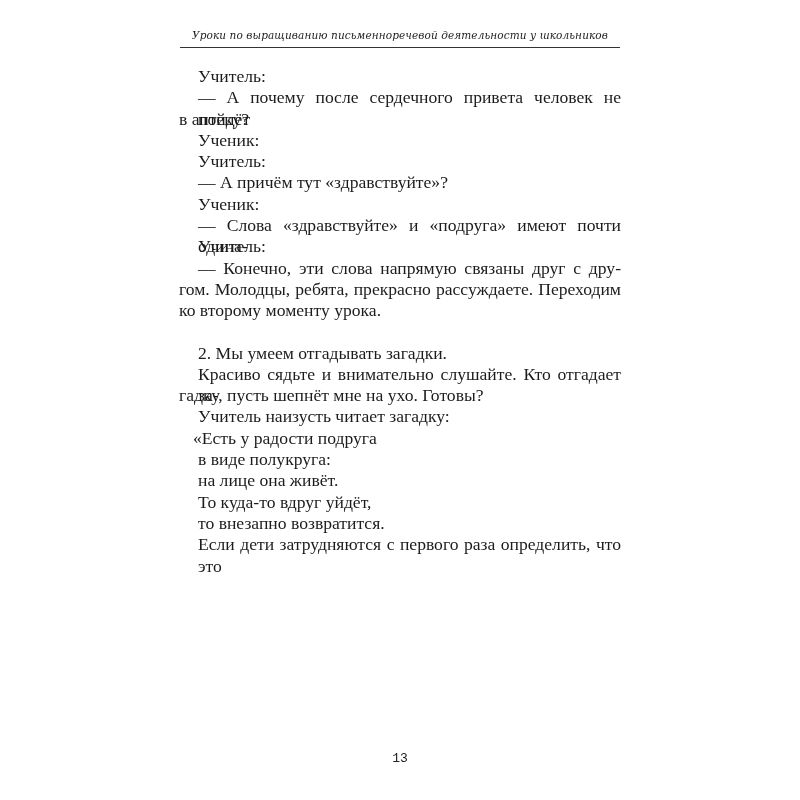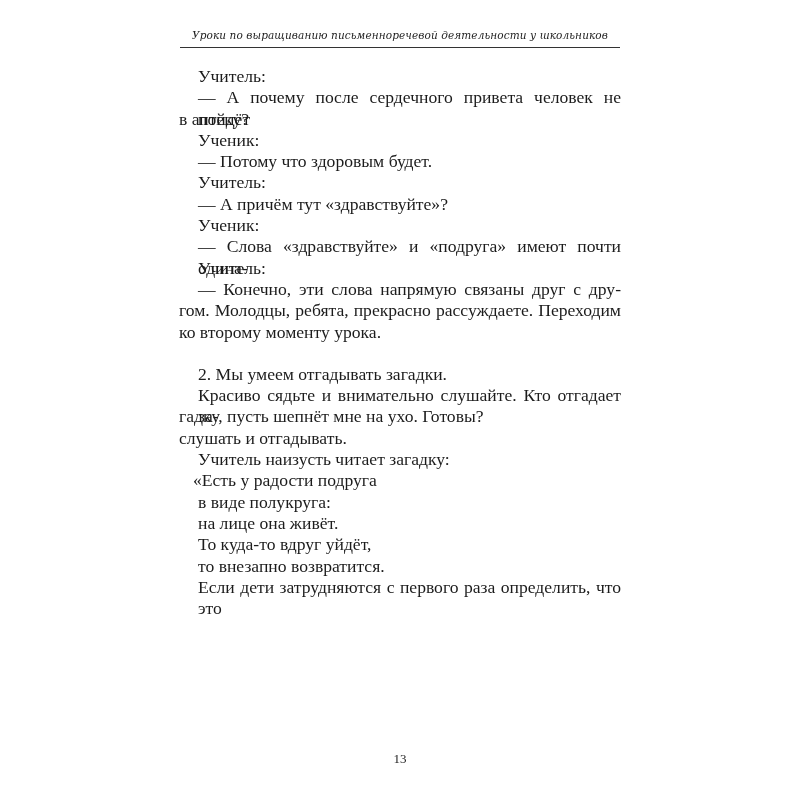--- a/index.html
+++ b/index.html
@@ -64,51 +64,49 @@
     }
     .gap { height: 21px; display: block; }
     .verse { padding-left: 19px; }
     .verse-open { padding-left: 14px; }
     .page-number {
       position: absolute;
       left: 0;
       width: 800px;
       top: 751px;
       text-align: center;
-      font-family: Liberation Serif, serif;
+      font-family: Liberation Mono, monospace;
       font-size: 13px;
       color: #222;
     }
   </style>
 </head>
 <body>
 
 <div class="page">
   <div class="running-head">Уроки по выращиванию письменноречевой деятельности у школьников</div>
   <div class="head-rule"></div>
 
   <div class="body-text">
     <span class="line indent">Учитель:</span>
     <span class="line indent justify">— А почему после сердечного привета человек не пойдёт</span>
     <span class="line">в аптеку?</span>
     <span class="line indent">Ученик:</span>
-    <span class="line indent">— Потому что здоровым будет.</span>
     <span class="line indent">Учитель:</span>
     <span class="line indent">— А причём тут «здравствуйте»?</span>
     <span class="line indent">Ученик:</span>
     <span class="line indent justify">— Слова «здравствуйте» и «подруга» имеют почти одина-</span>
     <span class="line indent">Учитель:</span>
     <span class="line indent justify">— Конечно, эти слова напрямую связаны друг с дру-</span>
     <span class="line justify">гом. Молодцы, ребята, прекрасно рассуждаете. Переходим</span>
     <span class="line">ко второму моменту урока.</span>
     <span class="gap"></span>
     <span class="line indent">2. Мы умеем отгадывать загадки.</span>
     <span class="line indent justify">Красиво сядьте и внимательно слушайте. Кто отгадает за-</span>
     <span class="line">гадку, пусть шепнёт мне на ухо. Готовы?</span>
-    <span class="line">слушать и отгадывать.</span>
     <span class="line indent">Учитель наизусть читает загадку:</span>
     <span class="line verse-open">«Есть у радости подруга</span>
     <span class="line verse">в виде полукруга:</span>
     <span class="line verse">на лице она живёт.</span>
     <span class="line verse">То куда-то вдруг уйдёт,</span>
     <span class="line verse">то внезапно возвратится.</span>
     <span class="line indent justify">Если дети затрудняются с первого раза определить, что это</span>
   </div>
 
   <div class="page-number">13</div>

